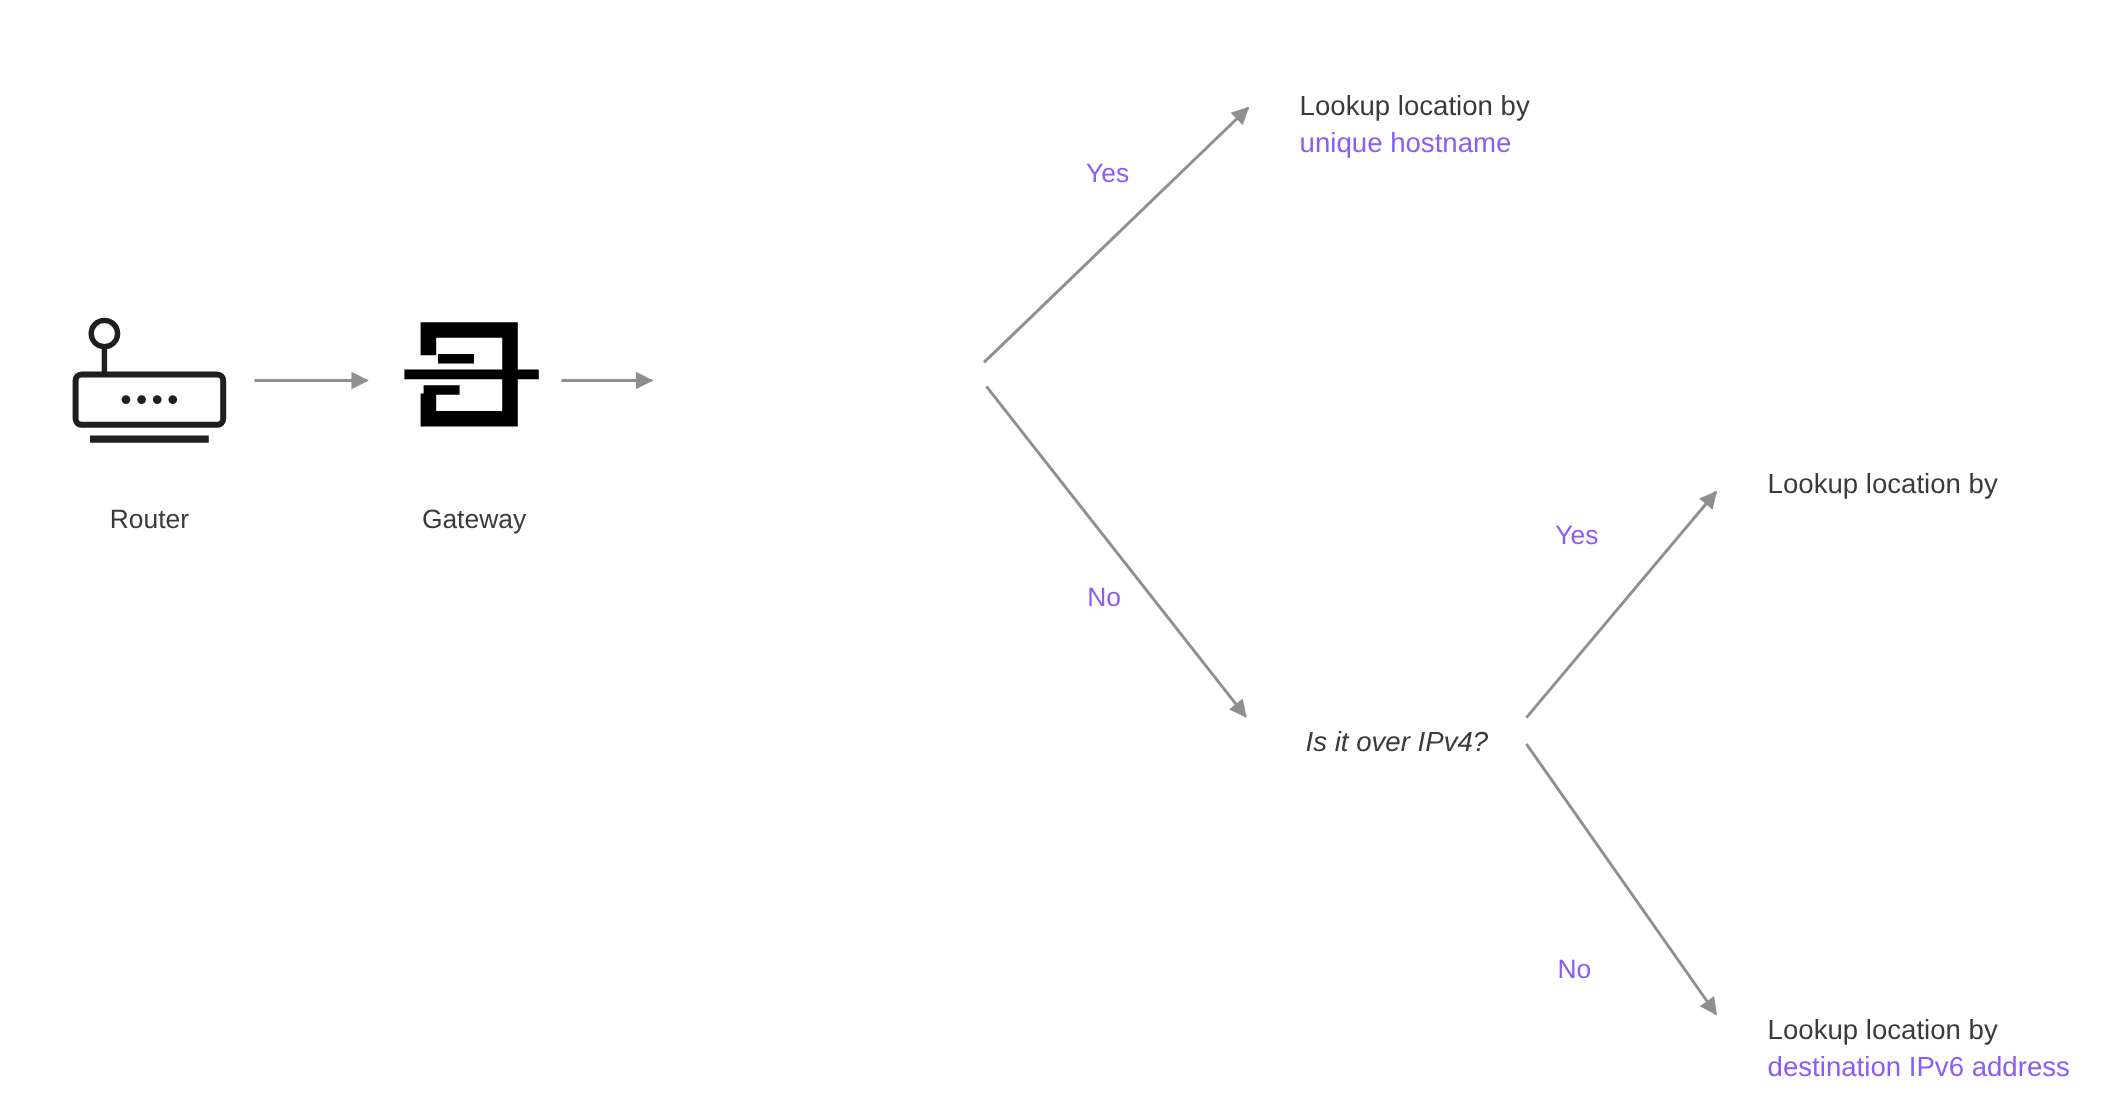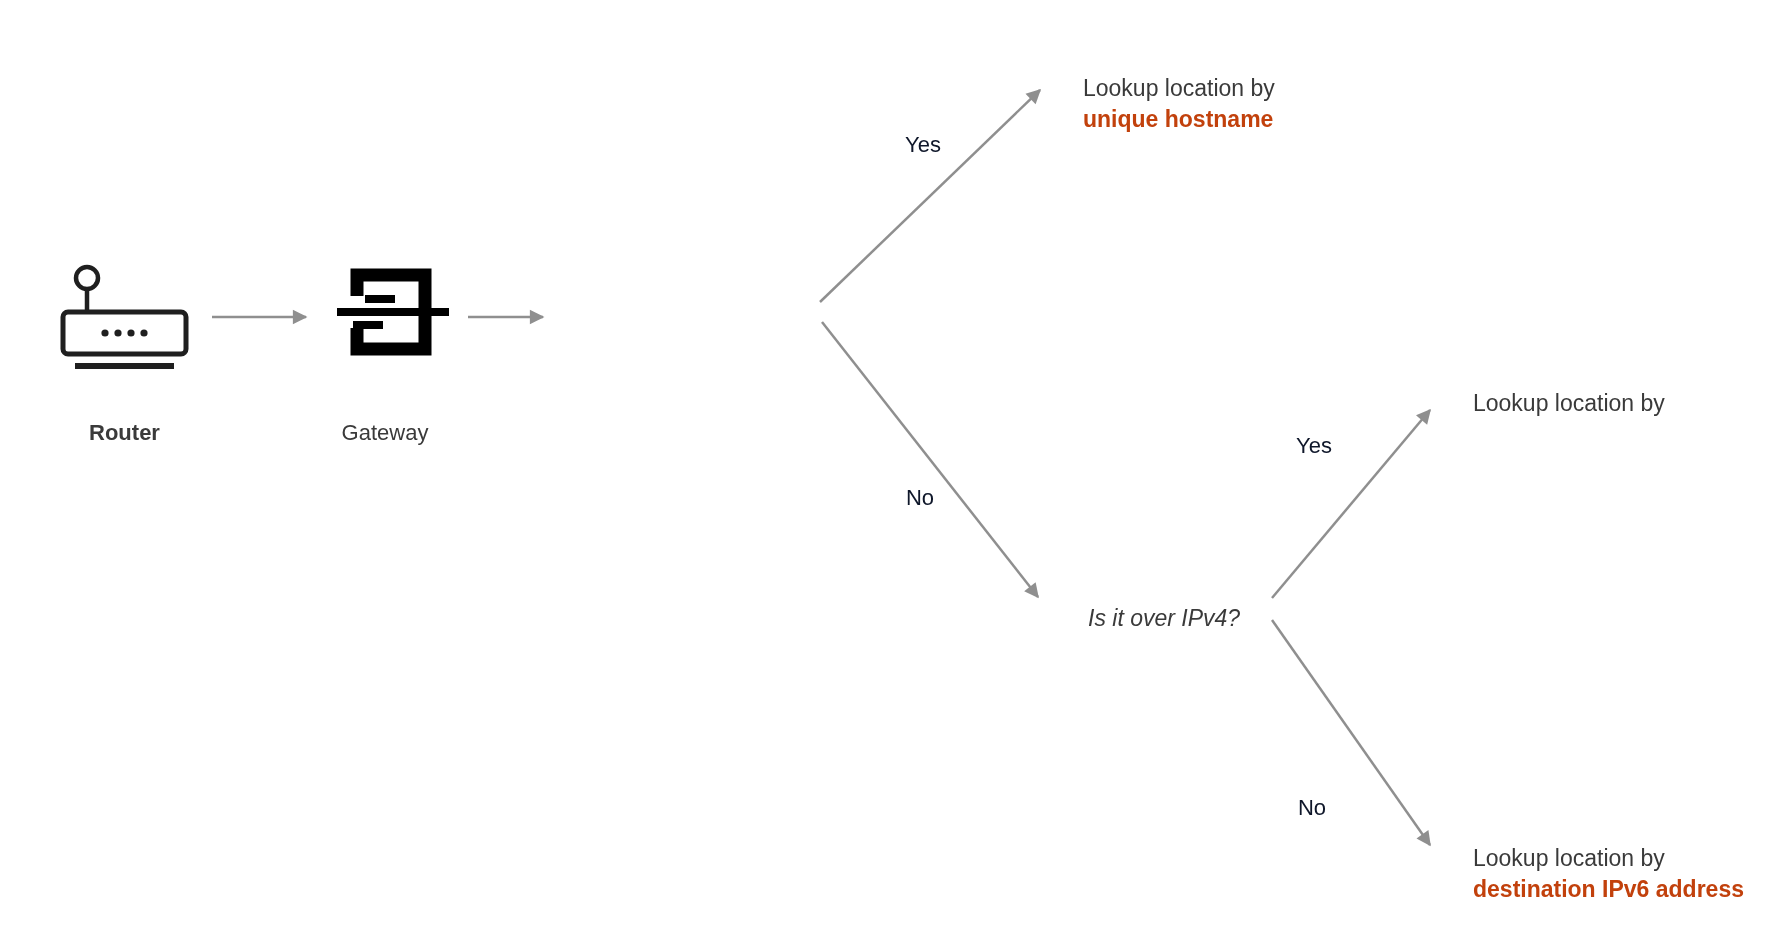--- a/index.html
+++ b/index.html
@@ -23,34 +23,34 @@
   .icon { position: absolute; }
   .icon.router  { left: 57px;  top: 253px; width: 135px; height: 122px; }
   .icon.gateway { left: 335px; top: 262px; width: 120px; height: 100px; }
   .label {
     position: absolute;
     font-size: 23px;
     line-height: 31px;
     color: #3a3a3a;
     white-space: nowrap;
   }
-  .label .bold, .label.bold { font-weight: 700; color: #c2410c; }
+  .label .bold, .label.bold { font-weight: 400; color: #8b5cf6; }
   .node-caption {
     position: absolute;
     font-size: 22px;
     color: #3a3a3a;
     text-align: center;
     white-space: nowrap;
   }
-  .caption-router  { left: 57px;  top: 420px; width: 135px; font-weight: bold; }
-  .caption-gateway { left: 320px; top: 420px; width: 130px; }
+  .caption-router  { left: 57px;  top: 420px; width: 135px; }
+  .caption-gateway { left: 330px; top: 420px; width: 130px; }
   .edge-label {
     position: absolute;
     font-size: 22px;
-    color: #0f172a;
+    color: #8b5cf6;
     transform: translate(-50%, -50%);
     white-space: nowrap;
   }
   .q1   { left: 598px;  top: 296px; }
   .out1 { left: 1083px; top: 73px; }
   .q2   { left: 1088px; top: 603px; font-style: italic; }
   .out2 { left: 1473px; top: 388px; }
   .out3 { left: 1473px; top: 843px; }
   .lbl-yes1 { left: 923px;  top: 145px; }
   .lbl-no1  { left: 920px;  top: 498px; }

